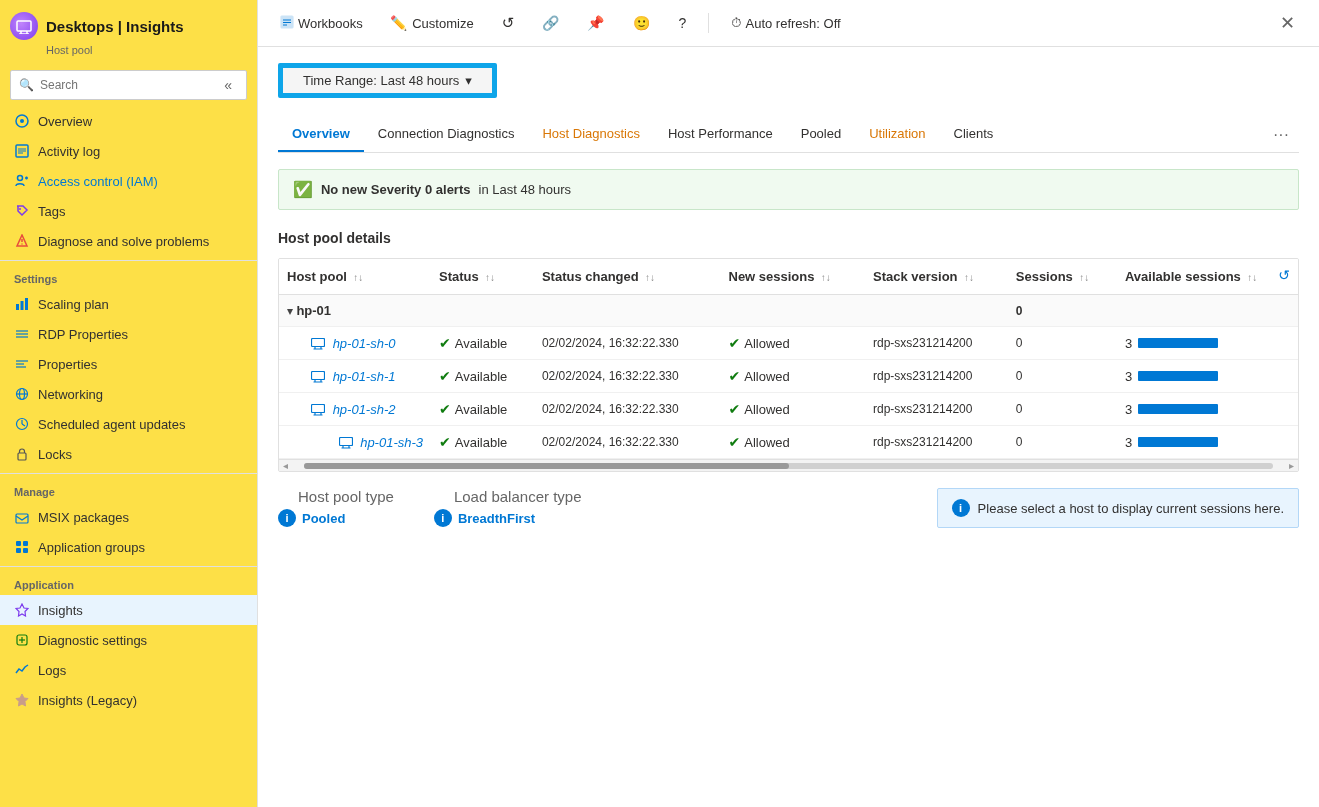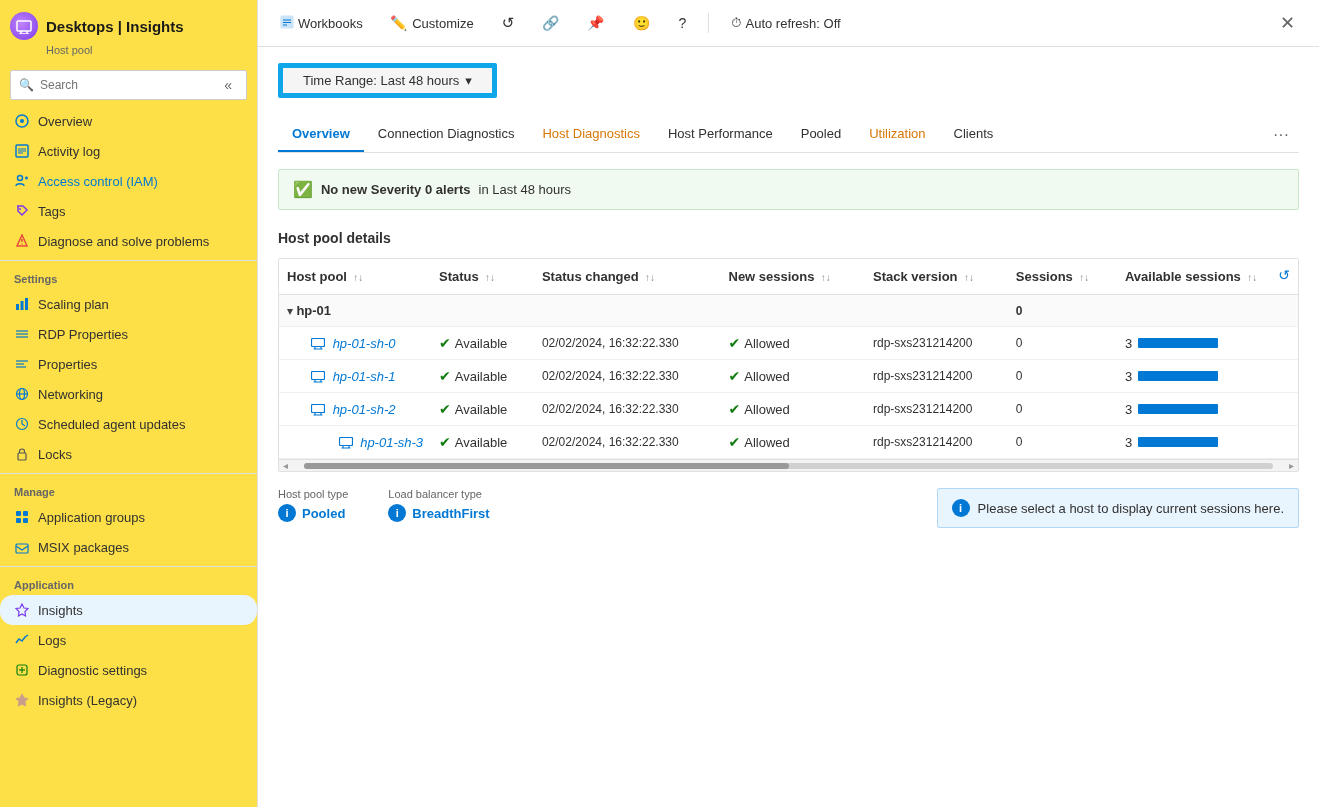--- a/index.html
+++ b/index.html
@@ -58,21 +58,21 @@
       background: none; border: none; cursor: pointer;
       color: #666; font-size: 14px; padding: 2px 6px;
     }
     .nav-item {
       display: flex; align-items: center; gap: 8px;
       padding: 7px 14px;
       cursor: pointer;
       color: #323130;
       text-decoration: none;
     }
-    .nav-item.active { background: #e8f4fe; border-radius: 13px; }
+    .nav-item.active { background: #e8f4fe; }
     .nav-item .nav-icon { width: 16px; height: 16px; display: flex; align-items: center; justify-content: center; flex-shrink: 0; }
     .nav-section-label {
       padding: 8px 14px 4px;
       font-size: 11px;
       font-weight: 600;
       color: #666;
       text-transform: none;
     }
     .nav-divider { border: none; border-top: 1px solid #e0e0e0; margin: 4px 0; }
     .nav-link-blue { color: #0078d4; }
@@ -247,21 +247,21 @@
     }
 
     
     .footer-info {
       display: flex;
       gap: 40px;
       margin-top: 16px;
       align-items: flex-start;
     }
     .info-block { display: flex; flex-direction: column; gap: 4px; }
-    .info-label { font-size: 11px; color: #666; }
+    .info-label { font-size: 15px; color: #666; margin-left: 20px; }
     .info-value { display: flex; align-items: center; gap: 6px; font-weight: 600; color: #0078d4; font-size: 13px; }
     .info-icon { 
       width: 18px; height: 18px; 
       background: #0078d4; color: white;
       border-radius: 50%; 
       display: flex; align-items: center; justify-content: center;
       font-size: 11px; font-weight: 700;
       flex-shrink: 0;
     }
     .session-hint {
@@ -415,66 +415,66 @@
       </span>
       <span>Locks</span>
     </div>
 
     <hr class="nav-divider">
     <div class="nav-section-label">Manage</div>
 
     <div class="nav-item">
       <span class="nav-icon" style="color:#0078d4;">
         <svg width="14" height="14" viewBox="0 0 14 14">
+            <rect x="1" y="4" width="12" height="9" rx="1" fill="none" stroke="#0078d4" stroke-width="1.2"></rect>
+            <polyline points="1,6 7,10 13,6" fill="none" stroke="#0078d4" stroke-width="1.2"></polyline>
+          </svg>
+      </span>
+      <span>MSIX packages</span>
+    </div>
+    <div class="nav-item">
+      <span class="nav-icon" style="color:#0078d4;">
+        <svg width="14" height="14" viewBox="0 0 14 14">
             <rect x="1" y="1" width="5" height="5" rx="1" fill="#0078d4"></rect>
             <rect x="8" y="1" width="5" height="5" rx="1" fill="#0078d4"></rect>
             <rect x="1" y="8" width="5" height="5" rx="1" fill="#0078d4"></rect>
             <rect x="8" y="8" width="5" height="5" rx="1" fill="#0078d4"></rect>
           </svg>
       </span>
       <span>Application groups</span>
     </div>
-    <div class="nav-item">
-      <span class="nav-icon" style="color:#0078d4;">
-        <svg width="14" height="14" viewBox="0 0 14 14">
-            <rect x="1" y="4" width="12" height="9" rx="1" fill="none" stroke="#0078d4" stroke-width="1.2"></rect>
-            <polyline points="1,6 7,10 13,6" fill="none" stroke="#0078d4" stroke-width="1.2"></polyline>
-          </svg>
-      </span>
-      <span>MSIX packages</span>
-    </div>
 
     <hr class="nav-divider">
     <div class="nav-section-label">Application</div>
 
     <div class="nav-item active">
       <span class="nav-icon" style="color:#7c3aed;">
         <svg width="14" height="14" viewBox="0 0 14 14">
             <polygon points="7,1 9,5 13,5.5 10,8.5 10.5,13 7,11 3.5,13 4,8.5 1,5.5 5,5" fill="none" stroke="#7c3aed" stroke-width="1.2"></polygon>
           </svg>
       </span>
       <span>Insights</span>
-    </div>
-    <div class="nav-item">
-      <span class="nav-icon" style="color:#0078d4;">
-        <svg width="14" height="14" viewBox="0 0 14 14">
-            <polyline points="1,10 4,6 7,8 10,4 13,2" fill="none" stroke="#0078d4" stroke-width="1.5"></polyline>
-          </svg>
-      </span>
-      <span>Logs</span>
     </div>
     <div class="nav-item">
       <span class="nav-icon" style="color:#107c10;">
         <svg width="14" height="14" viewBox="0 0 14 14">
             <rect x="2" y="2" width="10" height="10" rx="2" fill="none" stroke="#107c10" stroke-width="1.2"></rect>
             <line x1="7" y1="4" x2="7" y2="10" stroke="#107c10" stroke-width="1.2"></line>
             <line x1="4" y1="7" x2="10" y2="7" stroke="#107c10" stroke-width="1.2"></line>
           </svg>
       </span>
       <span>Diagnostic settings</span>
+    </div>
+    <div class="nav-item">
+      <span class="nav-icon" style="color:#0078d4;">
+        <svg width="14" height="14" viewBox="0 0 14 14">
+            <polyline points="1,10 4,6 7,8 10,4 13,2" fill="none" stroke="#0078d4" stroke-width="1.5"></polyline>
+          </svg>
+      </span>
+      <span>Logs</span>
     </div>
     <div class="nav-item">
       <span class="nav-icon" style="color:#7c3aed;">
         <svg width="14" height="14" viewBox="0 0 14 14">
             <polygon points="7,1 9,5 13,5.5 10,8.5 10.5,13 7,11 3.5,13 4,8.5 1,5.5 5,5" fill="#7c3aed" opacity="0.4" stroke="#7c3aed" stroke-width="1"></polygon>
           </svg>
       </span>
       <span>Insights (Legacy)</span>
     </div>
   </nav>

